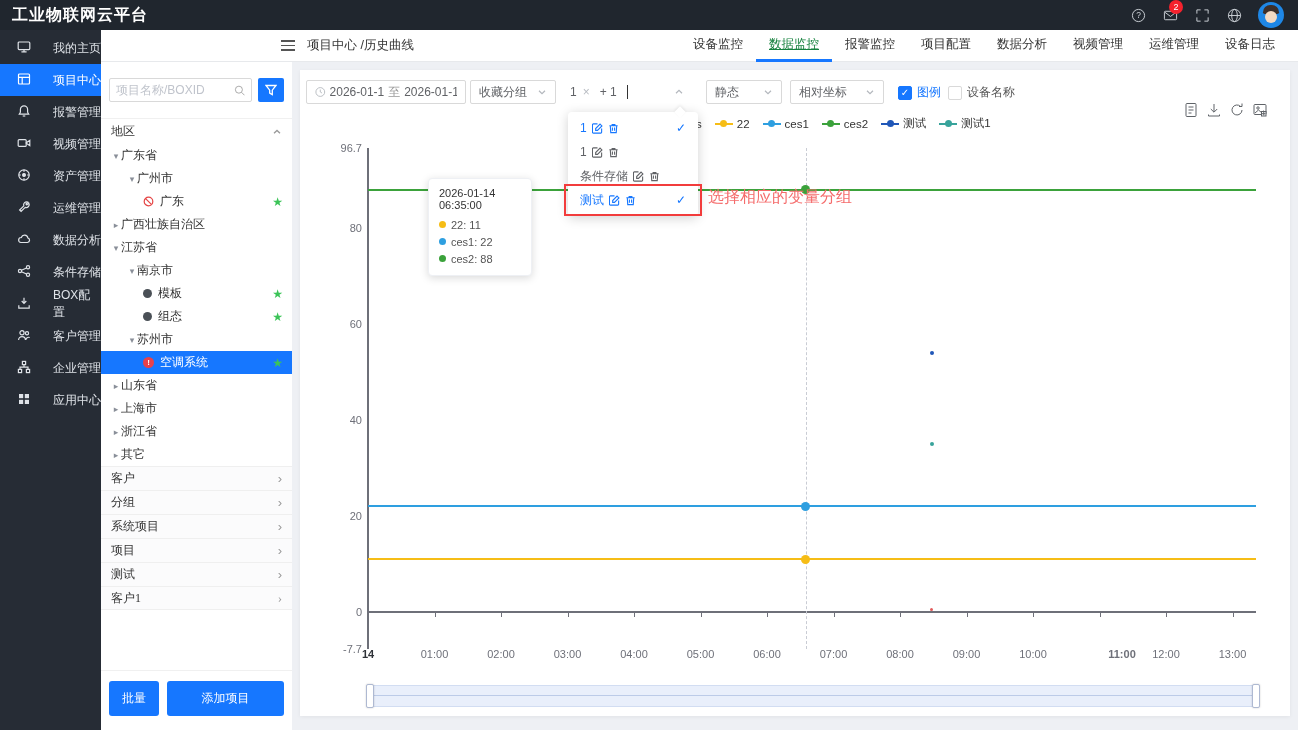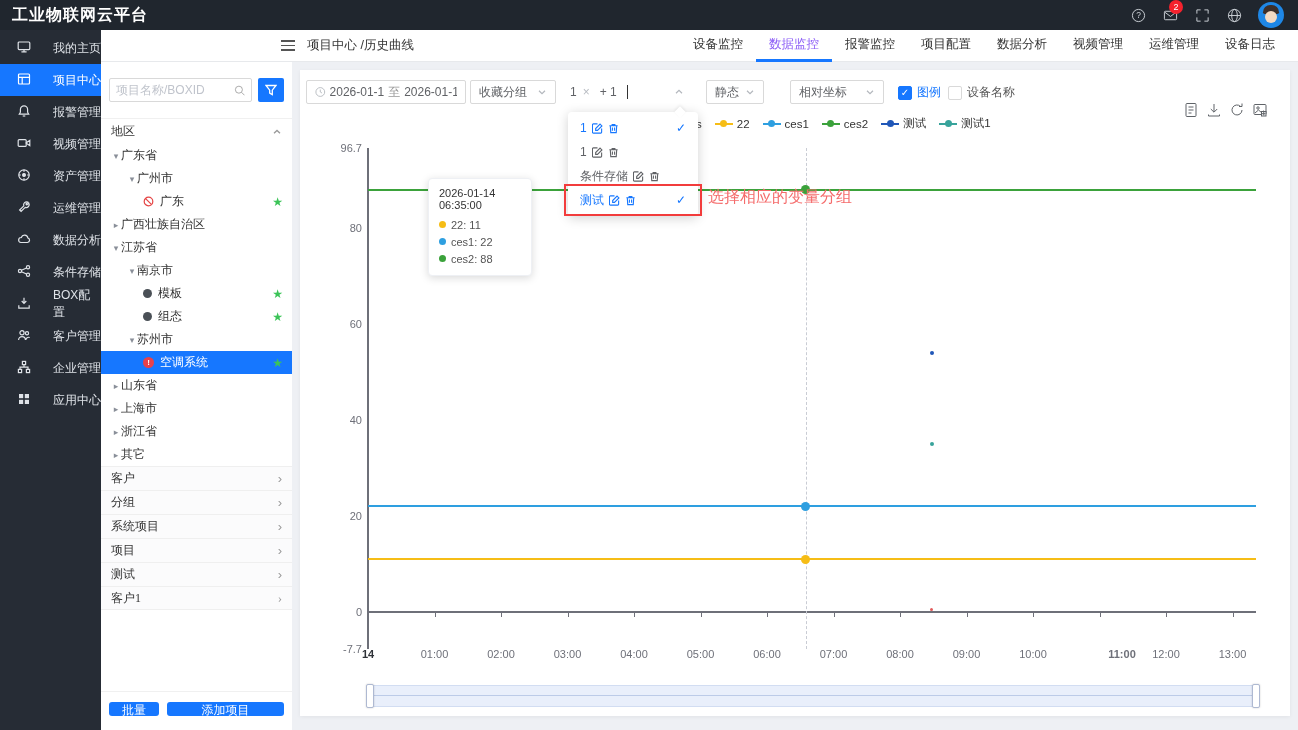--- a/index.html
+++ b/index.html
@@ -22,21 +22,21 @@
   .snav-item svg { width:14px; height:14px; flex:none; }
   .snav-item.active { background:#1677ff; color:#fff; }
 
   
   #topbar { position:absolute; left:101px; top:30px; width:1197px; height:32px; background:#fff; border-bottom:1px solid #e7e9ec; display:flex; align-items:center; z-index:30; }
   #crumb-wrap { display:flex; align-items:center; gap:12px; padding-left:180px; color:#333; font-size:12.5px; }
   #burger { display:inline-flex; flex-direction:column; gap:3px; cursor:pointer; }
   #burger i { width:14px; height:1.5px; background:#555; }
   #tabs { margin-left:auto; display:flex; align-items:stretch; height:32px; padding-right:10px; }
   .tab { display:flex; align-items:center; padding:0 13px; font-size:12.5px; color:#333; cursor:pointer; border-bottom:3px solid transparent; }
-  .tab.active { color:#8b5cf6; border-bottom-color:#1677ff; }
+  .tab.active { color:#15803d; border-bottom-color:#1677ff;text-decoration:underline; }
 
   
   #panel { position:absolute; left:101px; top:62px; width:191px; height:668px; background:#fff; z-index:20; }
   #search-row { position:absolute; left:8px; top:16px; width:175px; height:24px; display:flex; gap:6px; }
   #search-box { flex:1; border:1px solid #d9d9d9; border-radius:2px; display:flex; align-items:center; padding:3px 6px; gap:4px; }
   #search-box input { border:none; outline:none; width:100%; font-size:12px; color:#333; font-family:inherit; }
   #search-box input::placeholder { color:#c0c4cc; }
   #filter-btn { width:26px; height:24px; background:#1677ff; border:none; border-radius:2px; display:flex; align-items:center; justify-content:center; cursor:pointer; }
   #region-hdr { position:absolute; left:0; top:56px; width:191px; height:26px; border-top:1px solid #f0f0f0; display:flex; align-items:center; padding:0 10px; font-size:12px; color:#333; cursor:pointer; }
   #region-hdr svg { margin-left:auto; }
@@ -46,37 +46,37 @@
   .tnode .star { position:absolute; right:9px; color:#3cc458; font-size:12px; }
   .tnode.selected { background:#1677ff; color:#fff; }
   .marker-dot { width:9px; height:9px; border-radius:50%; background:#4a5056; margin-right:6px; flex:none; }
   .marker-alarm { width:11px; height:11px; border-radius:50%; background:#e8414b; color:#fff; font-size:8px; font-weight:bold; line-height:11px; text-align:center; margin-right:6px; flex:none; }
   .marker-offline { margin-right:6px; flex:none; display:inline-flex; }
   #sections { position:absolute; left:0; top:404px; width:191px; }
   .sec { height:24px; background:#fbfbfc; border-top:1px solid #efefef; display:flex; align-items:center; padding:0 10px; font-size:12px; color:#333; cursor:pointer; }
   .sec:last-child { border-bottom:1px solid #efefef;font-family:Liberation Serif, serif; }
   .sec .chev { margin-left:auto; color:#999; font-size:13px; }
   #panel-btns { position:absolute; left:0; bottom:14px; width:191px; border-top:1px solid #f0f0f0; padding:10px 8px 0; display:flex; gap:8px; }
-  .blue-btn { background:#1677ff; color:#fff; border:none; border-radius:3px; height:14px; font-size:12px; cursor:pointer; font-family:inherit; }
+  .blue-btn { background:#1677ff; color:#fff; border:none; border-radius:3px; height:35px; font-size:12px; cursor:pointer; font-family:inherit; }
   #btn-batch { width:50px; }
   #btn-add { flex:1; }
 
   
   #card { position:absolute; left:300px; top:70px; width:990px; height:646px; background:#fff; box-shadow:0 1px 4px rgba(0,0,0,.06); z-index:10; }
 
   
   .ctrl { position:absolute; top:10px; height:24px; border:1px solid #d9d9d9; border-radius:2px; background:#fff; font-size:12px; color:#606266; display:flex; align-items:center; padding:0 8px; cursor:pointer; }
   .ctrl .dn { margin-left:auto; }
   #date-range { left:6px; width:160px; gap:4px; cursor:text; }
   .clip { overflow:hidden; white-space:nowrap; display:inline-block; }
   #sel-group { left:170px; width:86px; }
   #tag-ctrl { left:262px; width:130px; border:none; cursor:pointer; }
   #tag-ctrl .x { color:#b8bcc2; margin:0 10px 0 6px; font-size:12px; }
   #tag-ctrl .cursorbar { width:1px; height:14px; background:#333; margin-left:10px; }
-  #sel-mode { left:406px; width:58px; }
+  #sel-mode { left:406px; width:76px; }
   #sel-coord { left:490px; width:94px; }
   .chkrow { position:absolute; top:14px; display:flex; align-items:center; gap:5px; font-size:12px; cursor:pointer; }
   #chk-legend { left:598px; color:#1677ff; }
   #chk-device { left:648px; color:#555; }
   .cbox { width:14px; height:14px; border:1px solid #d9d9d9; border-radius:2px; background:#fff; display:inline-flex; align-items:center; justify-content:center; font-size:10px; color:#fff; }
   .cbox.on { background:#1677ff; border-color:#1677ff; }
 
   
   #toolbox { position:absolute; right:22px; top:32px; display:flex; gap:7px; color:#5f6368; }
   #toolbox span { width:16px; height:16px; cursor:pointer; display:inline-flex; }

